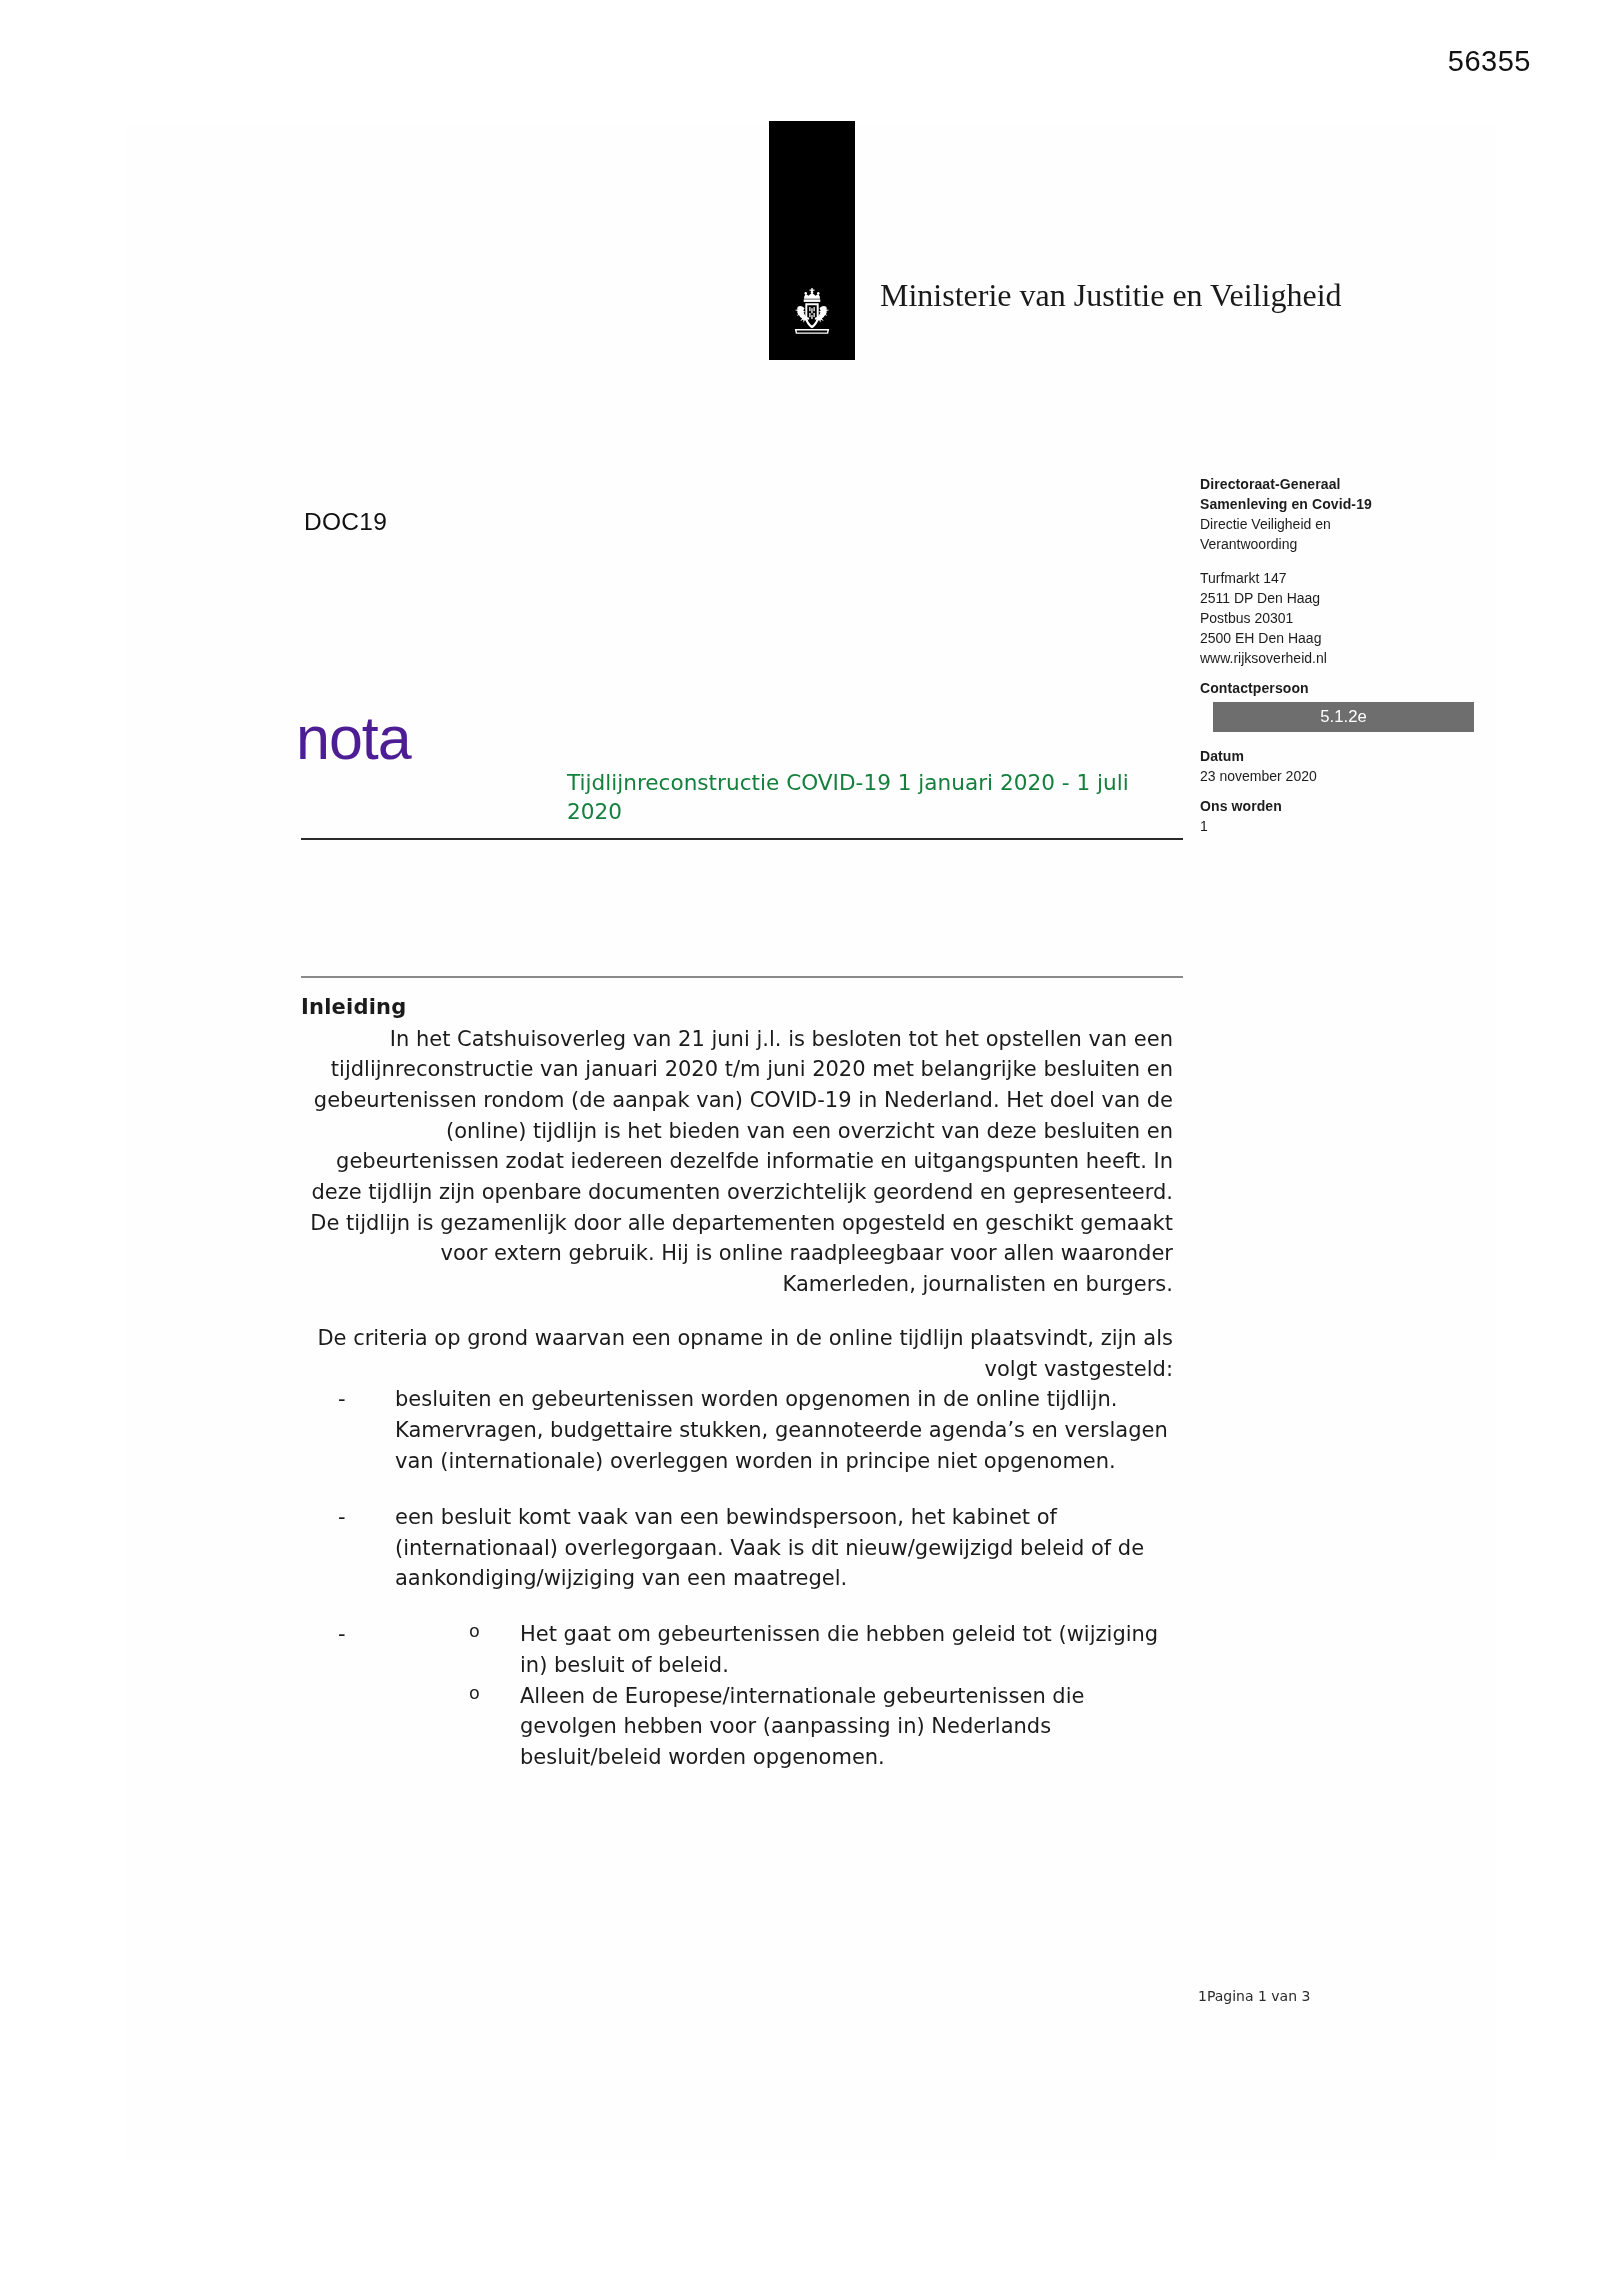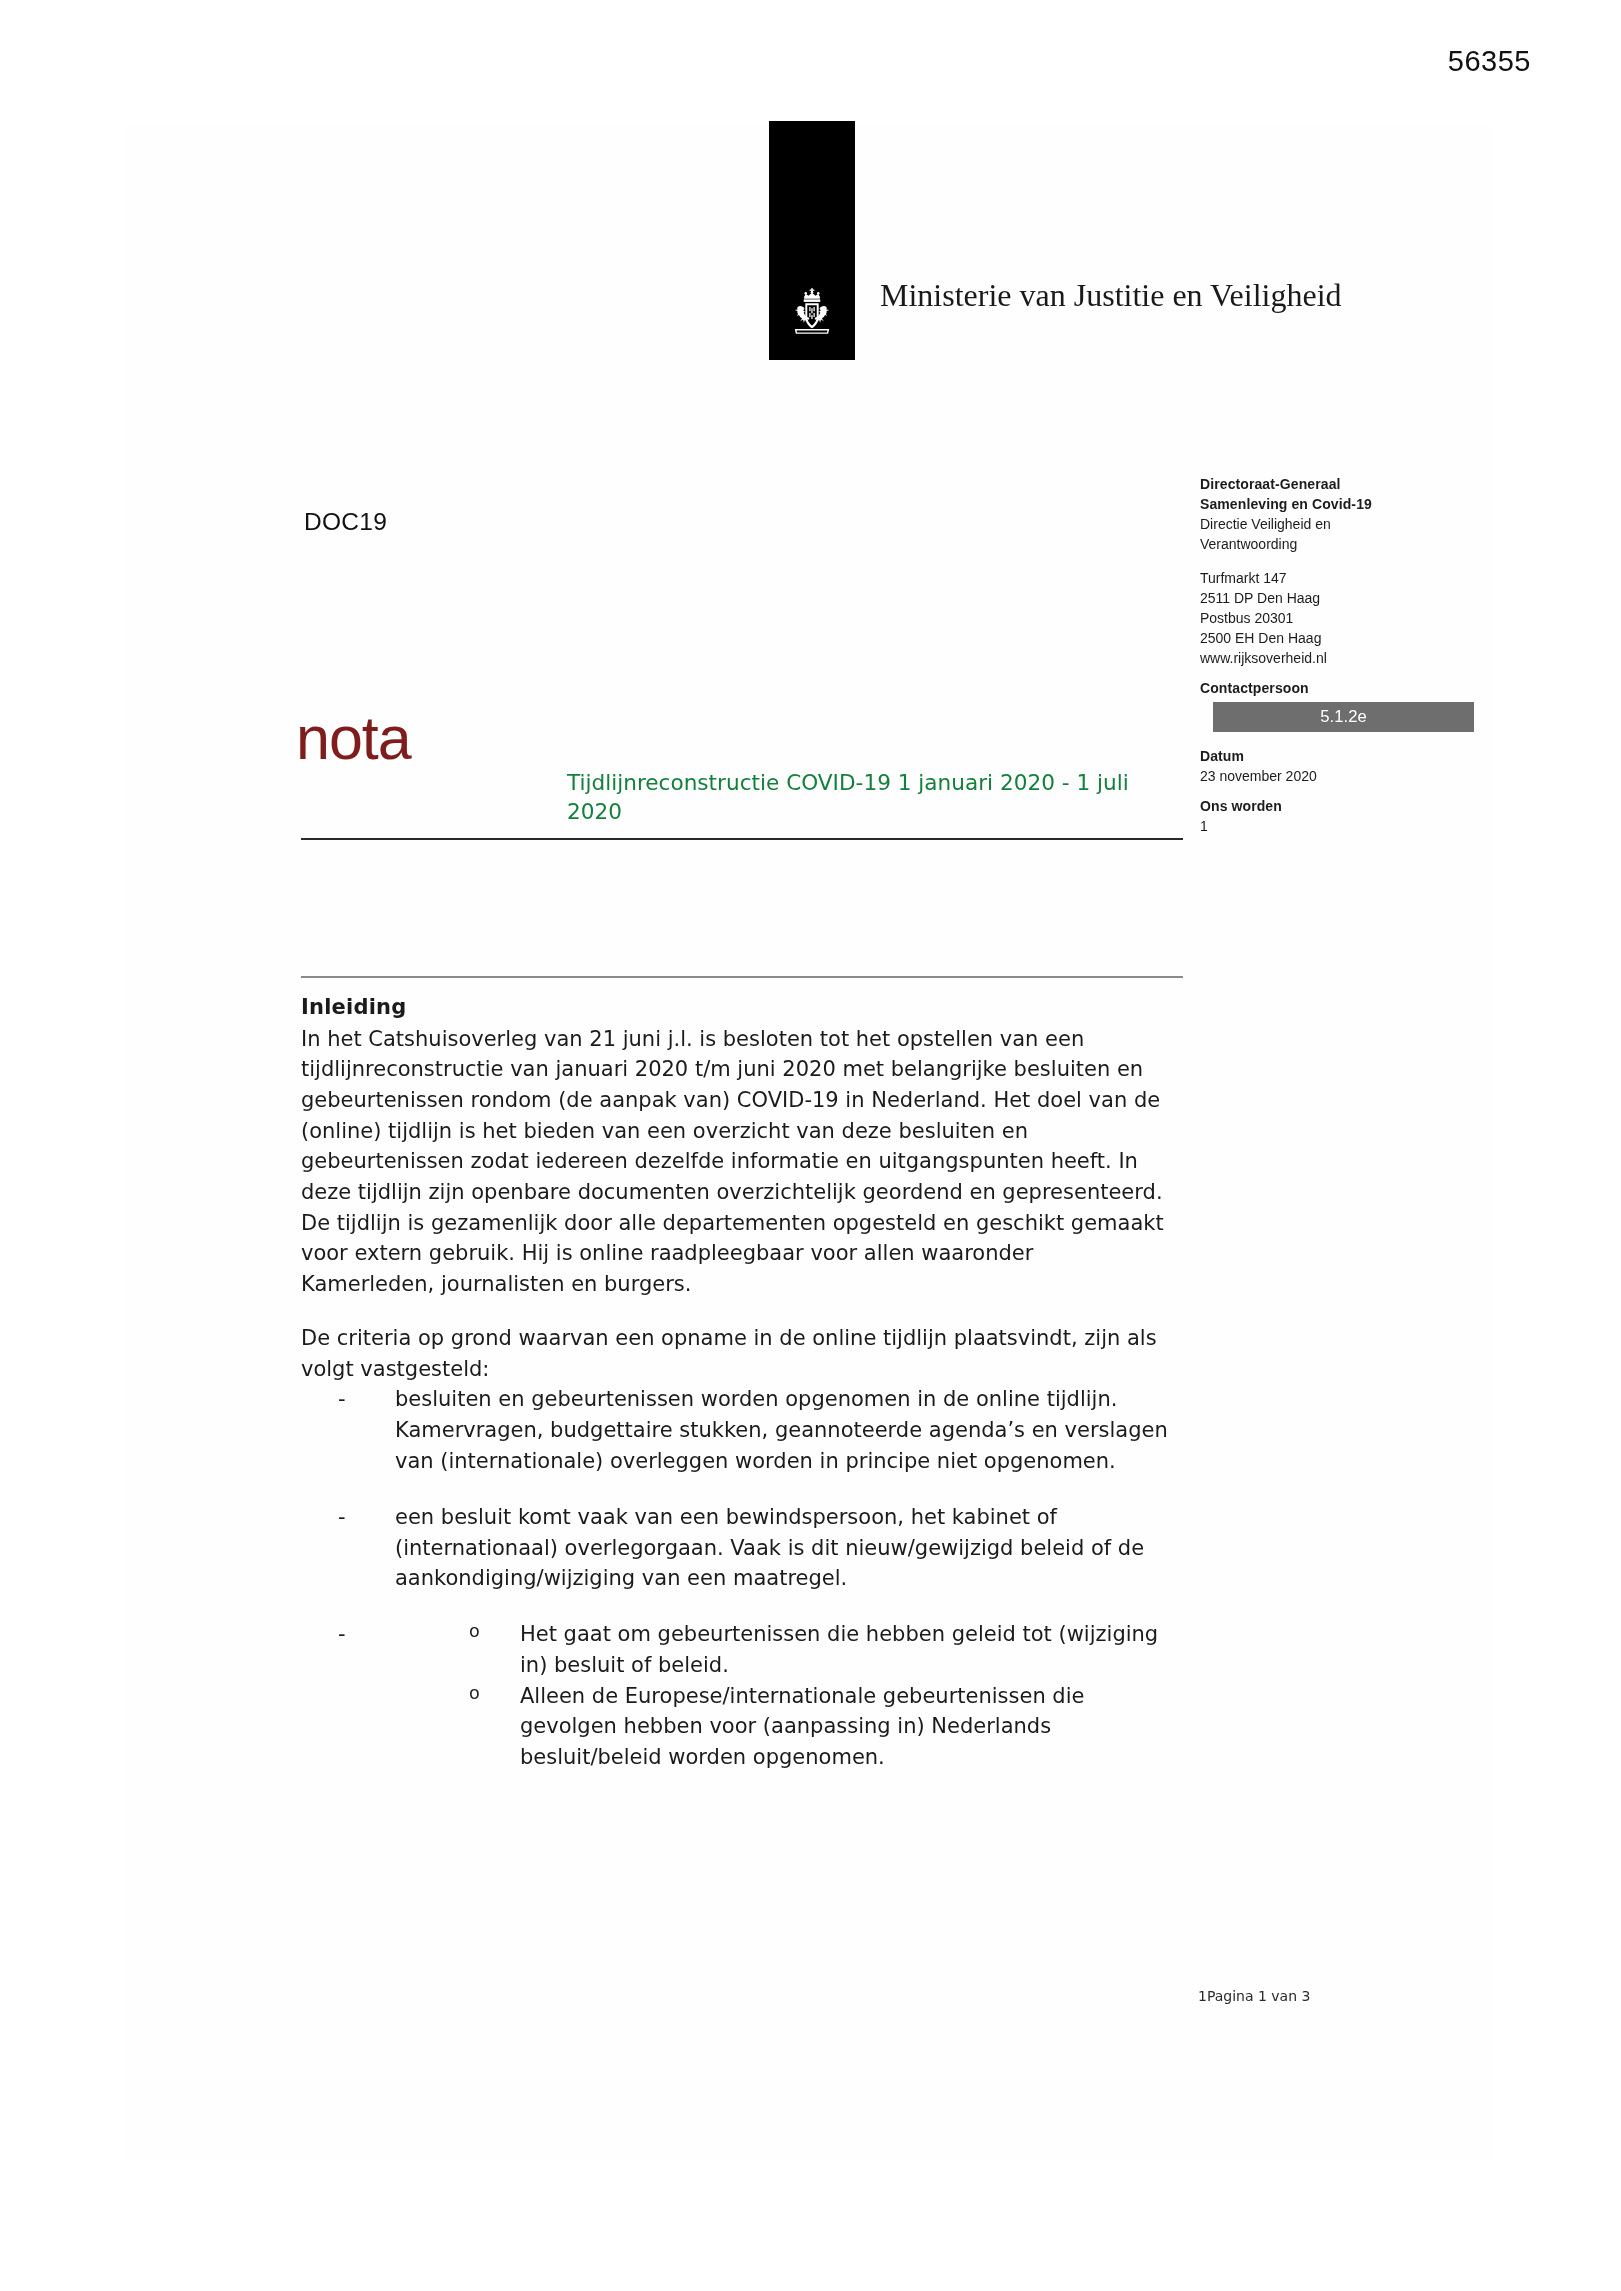--- a/index.html
+++ b/index.html
@@ -106,21 +106,21 @@
   }
 
   
   .nota {
     position: absolute;
     left: 296px;
     top: 708px;
     font-family: "Liberation Sans", sans-serif;
     font-size: 61px;
     font-weight: 400;
-    color: #7f1d1d;
+    color: #4c1d95;
     letter-spacing: -1px;
     line-height: 1;
   }
   .subtitle {
     position: absolute;
     left: 567px;
     top: 769px;
     width: 588px;
     font-family: "DejaVu Sans", sans-serif;
     font-size: 21.6px;
@@ -156,20 +156,21 @@
     line-height: 1.46;
   }
   .body h2 {
     font-size: 21px;
     font-weight: 700;
     margin: 0 0 1px 0;
     letter-spacing: 0.2px;
   }
   .body p {
     margin: 0;
+    text-align: right;
   }
   .para-gap { height: 23.5px; }
 
   ul.dash-list {
     list-style: none;
     margin: 0;
     padding: 0 0 0 37px;
   }
   ul.dash-list > li {
     position: relative;

